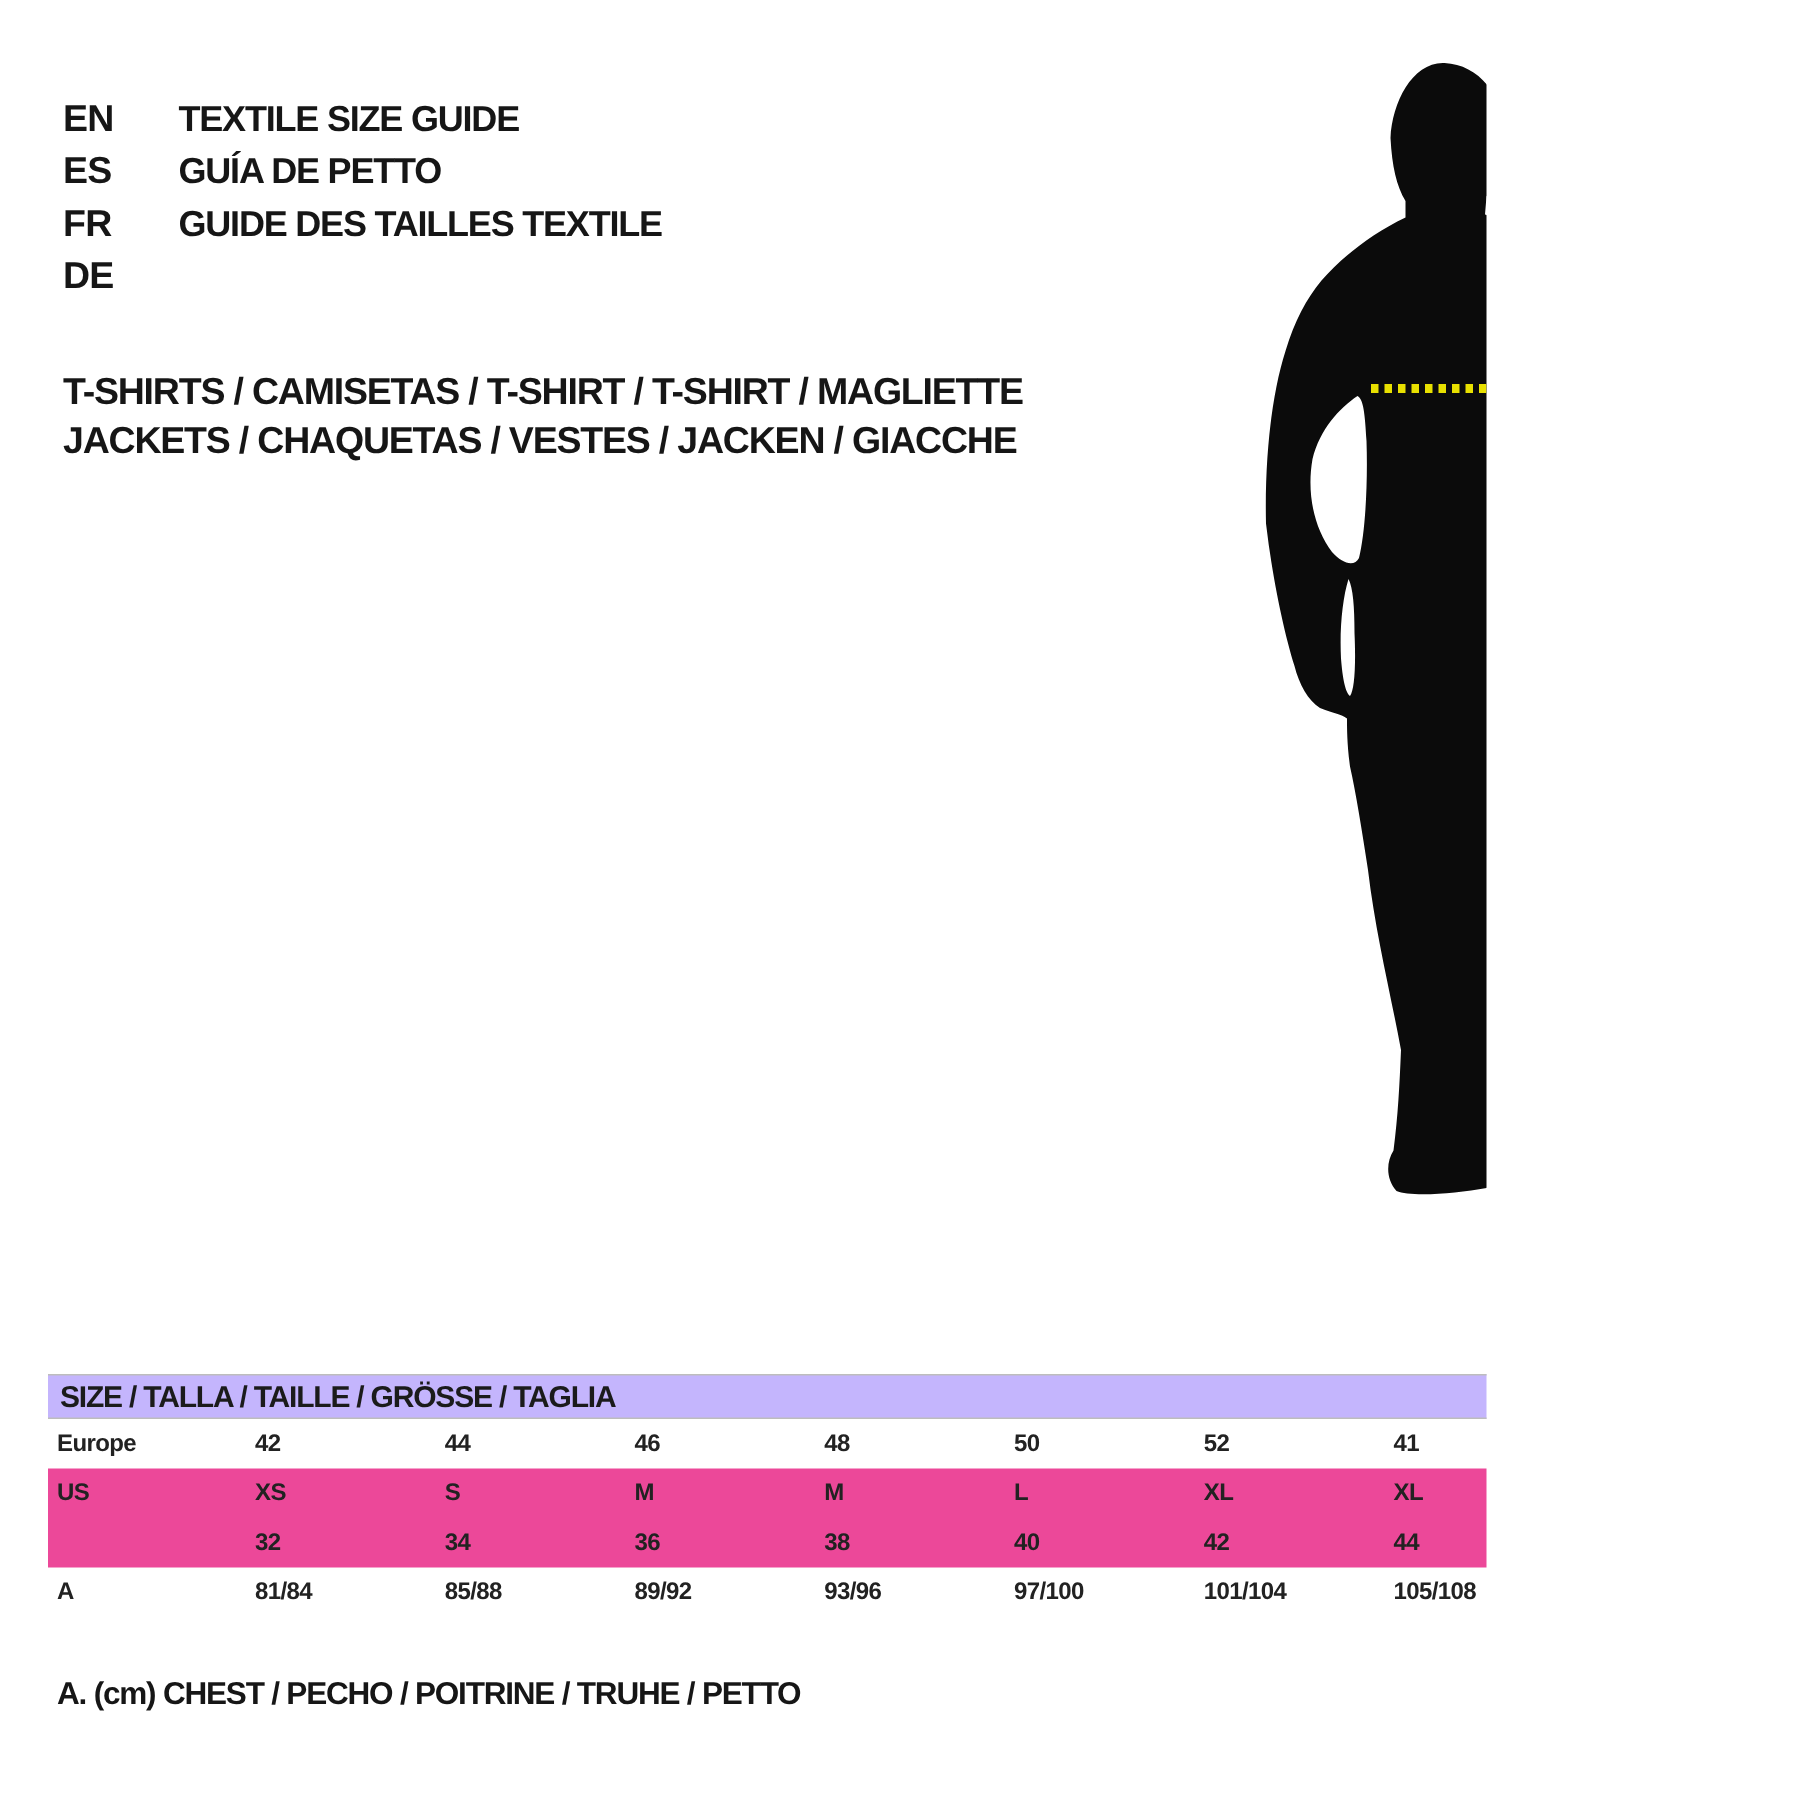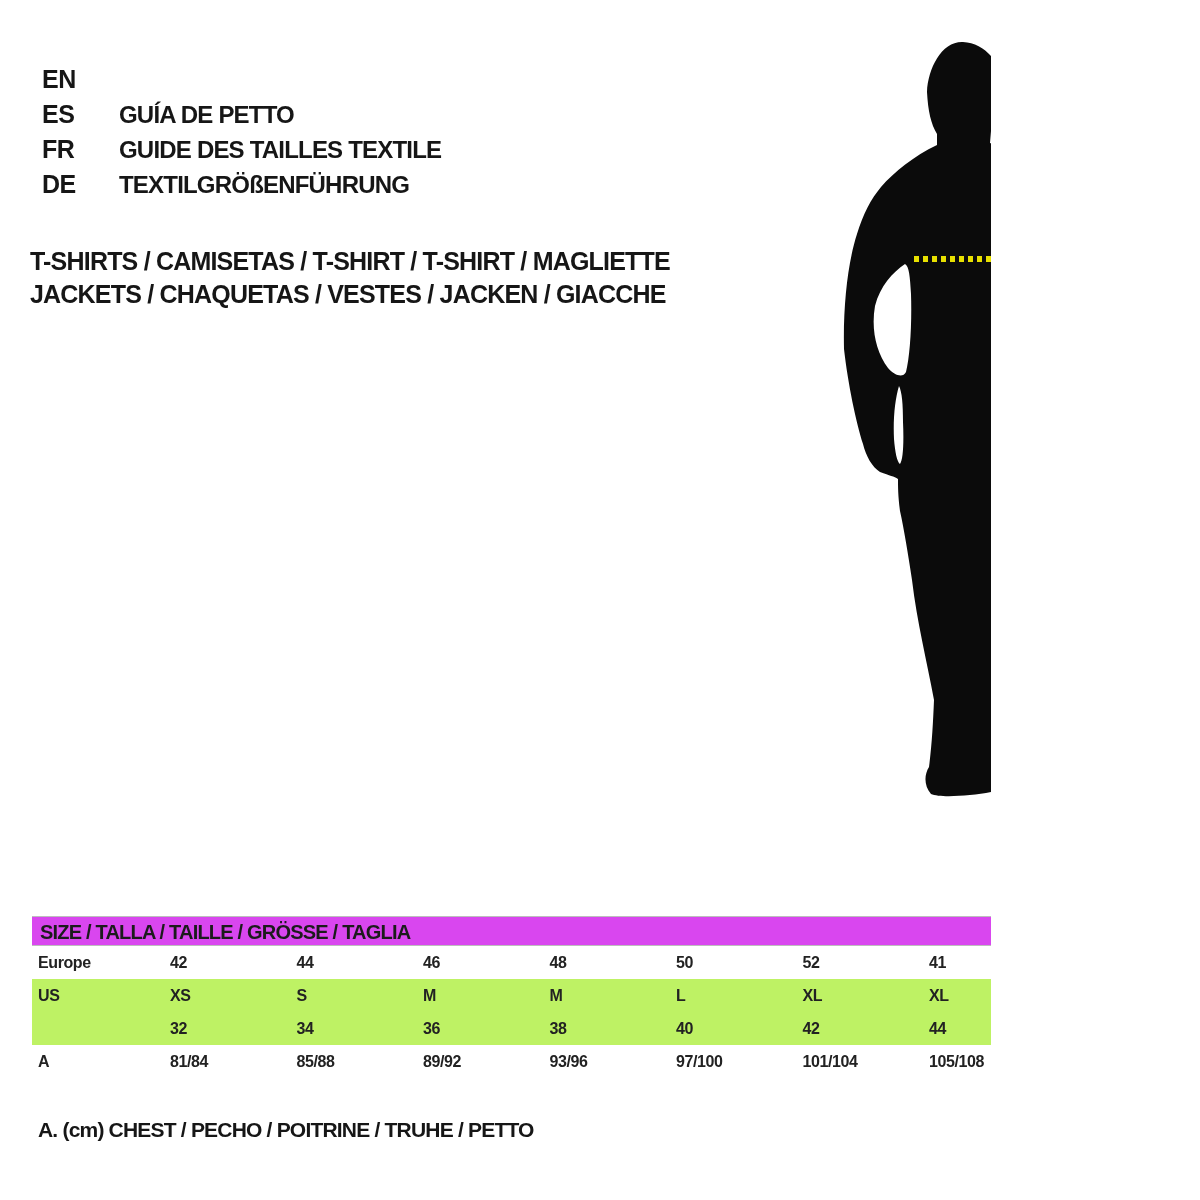--- a/index.html
+++ b/index.html
@@ -36,21 +36,21 @@
   }
   .lang-title {
     font-size: 24px;
     font-weight: bold;
     letter-spacing: -0.8px;
     white-space: nowrap;
   }
   
   .categories {
     position: absolute;
-    left: 30px;
+    left: 42px;
     top: 221px;
   }
   .category-line {
     font-size: 25px;
     font-weight: bold;
     letter-spacing: -0.8px;
     line-height: 33px;
     white-space: nowrap;
   }
   
@@ -80,40 +80,40 @@
   .size-table {
     position: absolute;
     left: 32px;
     top: 892px;
     width: 1150px;
     font-weight: bold;
   }
   .st-header {
     height: 30px;
     line-height: 30px;
-    background: #d946ef;
+    background: #c4b5fd;
     border-top: 1px solid #bdbdbd;
     border-bottom: 1px solid #bdbdbd;
     box-sizing: border-box;
     padding-left: 8px;
     font-size: 20px;
     letter-spacing: -0.8px;
     color: #1b1b1b;
     white-space: nowrap;
   }
   .st-row {
     display: grid;
     grid-template-columns: 138px repeat(8, 1fr);
     height: 33px;
     align-items: center;
     font-size: 16px;
     letter-spacing: -0.4px;
     color: #222222;
   }
-  .st-row.stripe { background: #bef264; }
+  .st-row.stripe { background: #ec4899; }
   .st-label { text-align: left; padding-left: 6px; }
   .st-cell  { }
   
   .footnote {
     position: absolute;
     left: 38px;
     top: 1094px;
     font-size: 21px;
     font-weight: bold;
     letter-spacing: -0.8px;
@@ -121,32 +121,32 @@
   }
 </style>
 </head>
 <body>
 
 <div class="page">
 
   <div class="lang-block">
     <div class="lang-row">
       <span class="lang-code">EN</span>
+      <span class="lang-title">TEXTILE SIZE GUIDE</span>
     </div>
     <div class="lang-row">
       <span class="lang-code">ES</span>
       <span class="lang-title">GUÍA DE PETTO</span>
     </div>
     <div class="lang-row">
       <span class="lang-code">FR</span>
       <span class="lang-title">GUIDE DES TAILLES TEXTILE</span>
     </div>
     <div class="lang-row">
       <span class="lang-code">DE</span>
-      <span class="lang-title">TEXTILGRÖßENFÜHRUNG</span>
     </div>
   </div>
 
   <div class="categories">
     <div class="category-line">T-SHIRTS / CAMISETAS / T-SHIRT / T-SHIRT / MAGLIETTE</div>
     <div class="category-line">JACKETS / CHAQUETAS / VESTES / JACKEN / GIACCHE</div>
   </div>
 
   <svg class="figure-svg" viewBox="0 0 1200 1200" aria-hidden="true">
     <path fill-rule="evenodd" d="M 963,18

